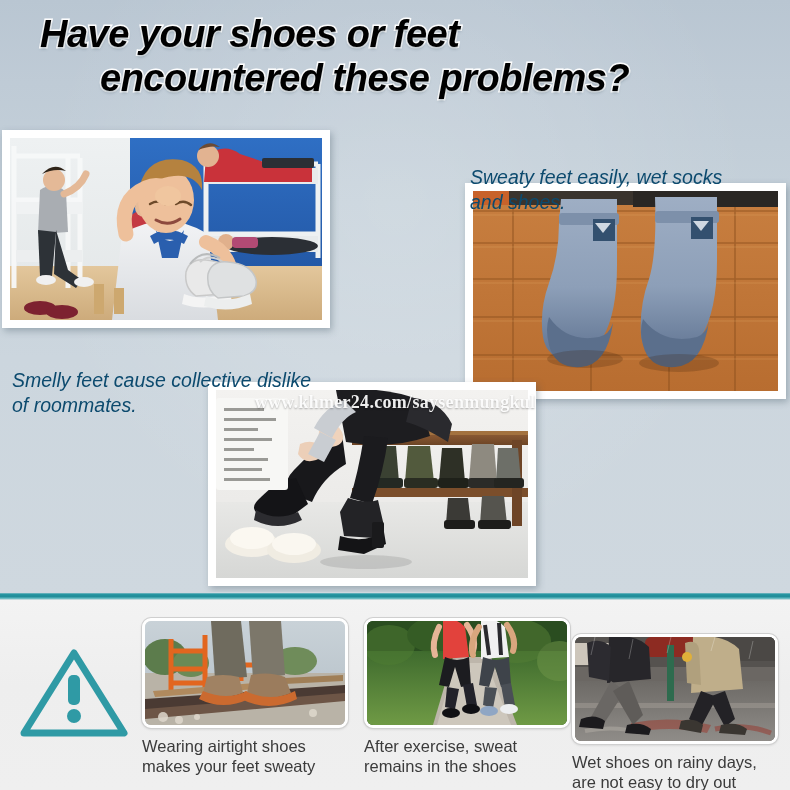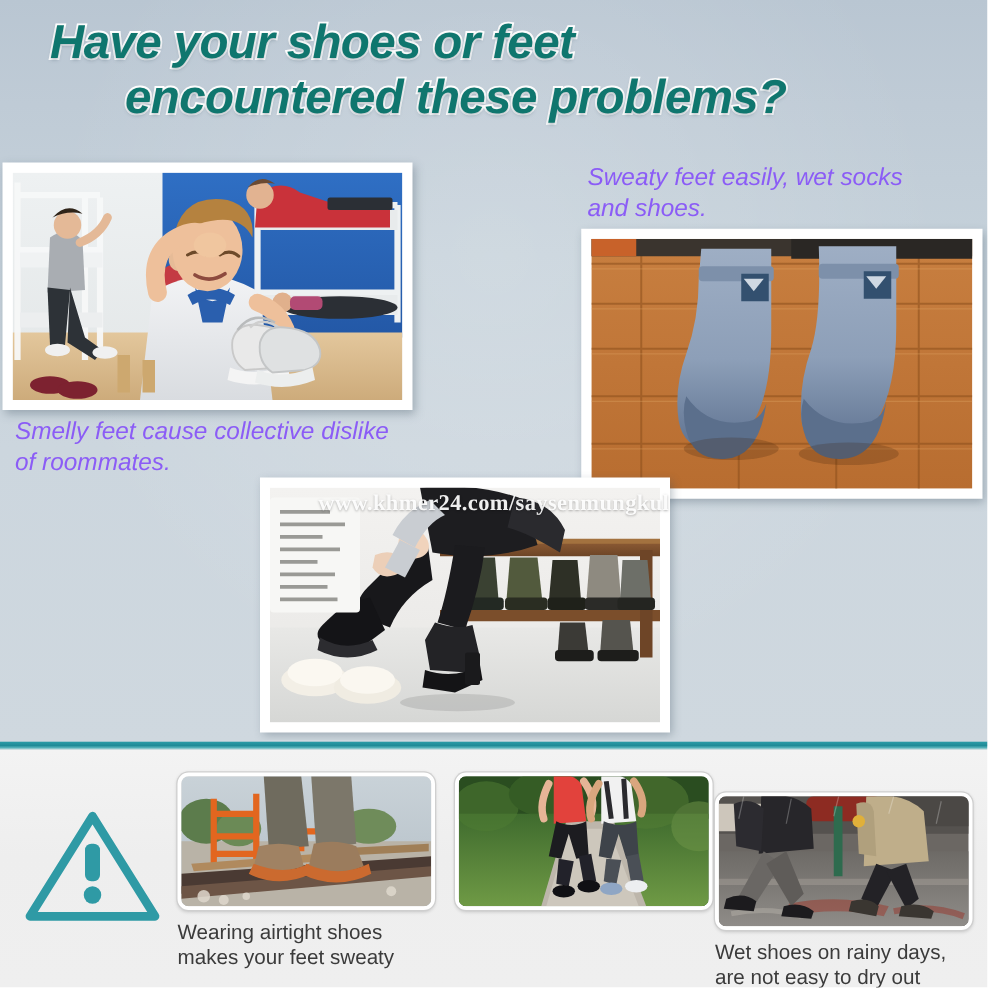--- a/index.html
+++ b/index.html
@@ -23,21 +23,21 @@
   }
   
   .headline{
     position:absolute;left:0;top:12px;width:790px;
     z-index:6;
   }
   .hl-line{
     font-style:italic;font-weight:bold;
     font-size:38px;line-height:44px;
     letter-spacing:-0.5px;
-    color:#0f766e;
+    color:#000000;
     -webkit-text-stroke:3px #ffffff;
     paint-order:stroke fill;
     text-shadow:0 2px 3px rgba(90,110,125,.45);
     white-space:nowrap;
   }
   .hl-1{margin-left:40px;}
   .hl-2{margin-left:100px;}
 
   
   .frame{
@@ -48,21 +48,21 @@
   .frame .ph{position:absolute;left:8px;top:8px;right:8px;bottom:8px;overflow:hidden;}
   .ph > *{position:absolute;}
 
   #photo-dorm{left:2px;top:130px;width:328px;height:198px;}
   #photo-socks{left:465px;top:183px;width:321px;height:216px;}
   #photo-entry{left:208px;top:382px;width:328px;height:204px;}
 
   
   .cap{
     position:absolute;font-style:italic;font-size:19.5px;line-height:25px;
-    color:#8b5cf6;z-index:5;white-space:pre-line;
+    color:#0c4a6e;z-index:5;white-space:pre-line;margin-top:35px;
   }
   #cap-smelly{left:12px;top:333px;}
   #cap-sweaty{left:470px;top:130px;}
   #cap-embar{left:540px;top:532px;}
 
   
   .watermark{
     position:absolute;left:0;top:392px;width:790px;text-align:center;
     font-family:"Liberation Serif", serif;font-size:18px;font-weight:bold;
     color:rgba(255,255,255,.93);
@@ -458,20 +458,22 @@
             <path d="M116 36 q14 6 26 0 l2 28 -10 2 -6 -20 -6 20 -10 -2z" fill="#3e434a"></path>
             <path d="M118 66 l-2 18 10 3 4 -20z" fill="#4a4f56"></path>
             <path d="M134 64 l4 22 10 -2 -4 -22z" fill="#4a4f56"></path>
             <ellipse cx="122" cy="90" rx="9" ry="5" fill="#8fa6c4"></ellipse>
             <ellipse cx="142" cy="88" rx="9" ry="5" fill="#eceef0"></ellipse>
             <path d="M112 6 q-10 16 -6 28" stroke="#d9a67e" stroke-width="6" fill="none" stroke-linecap="round"></path>
             <path d="M140 4 q10 14 6 26" stroke="#d9a67e" stroke-width="6" fill="none" stroke-linecap="round"></path>
           </g>
         </svg>
       </div>
+      <div class="lbl">After exercise, sweat
+remains in the shoes</div>
     </div>
 
     <div class="card" id="card-2">
       <div class="thumb">
         <svg class="fill" viewBox="0 0 200 104" preserveAspectRatio="none">
           <defs>
             <linearGradient id="wetG" x1="0" y1="0" x2="0" y2="1">
               <stop offset="0" stop-color="#6d6a66"></stop>
                 <stop offset="1" stop-color="#8f8c88"></stop>
             </linearGradient>

